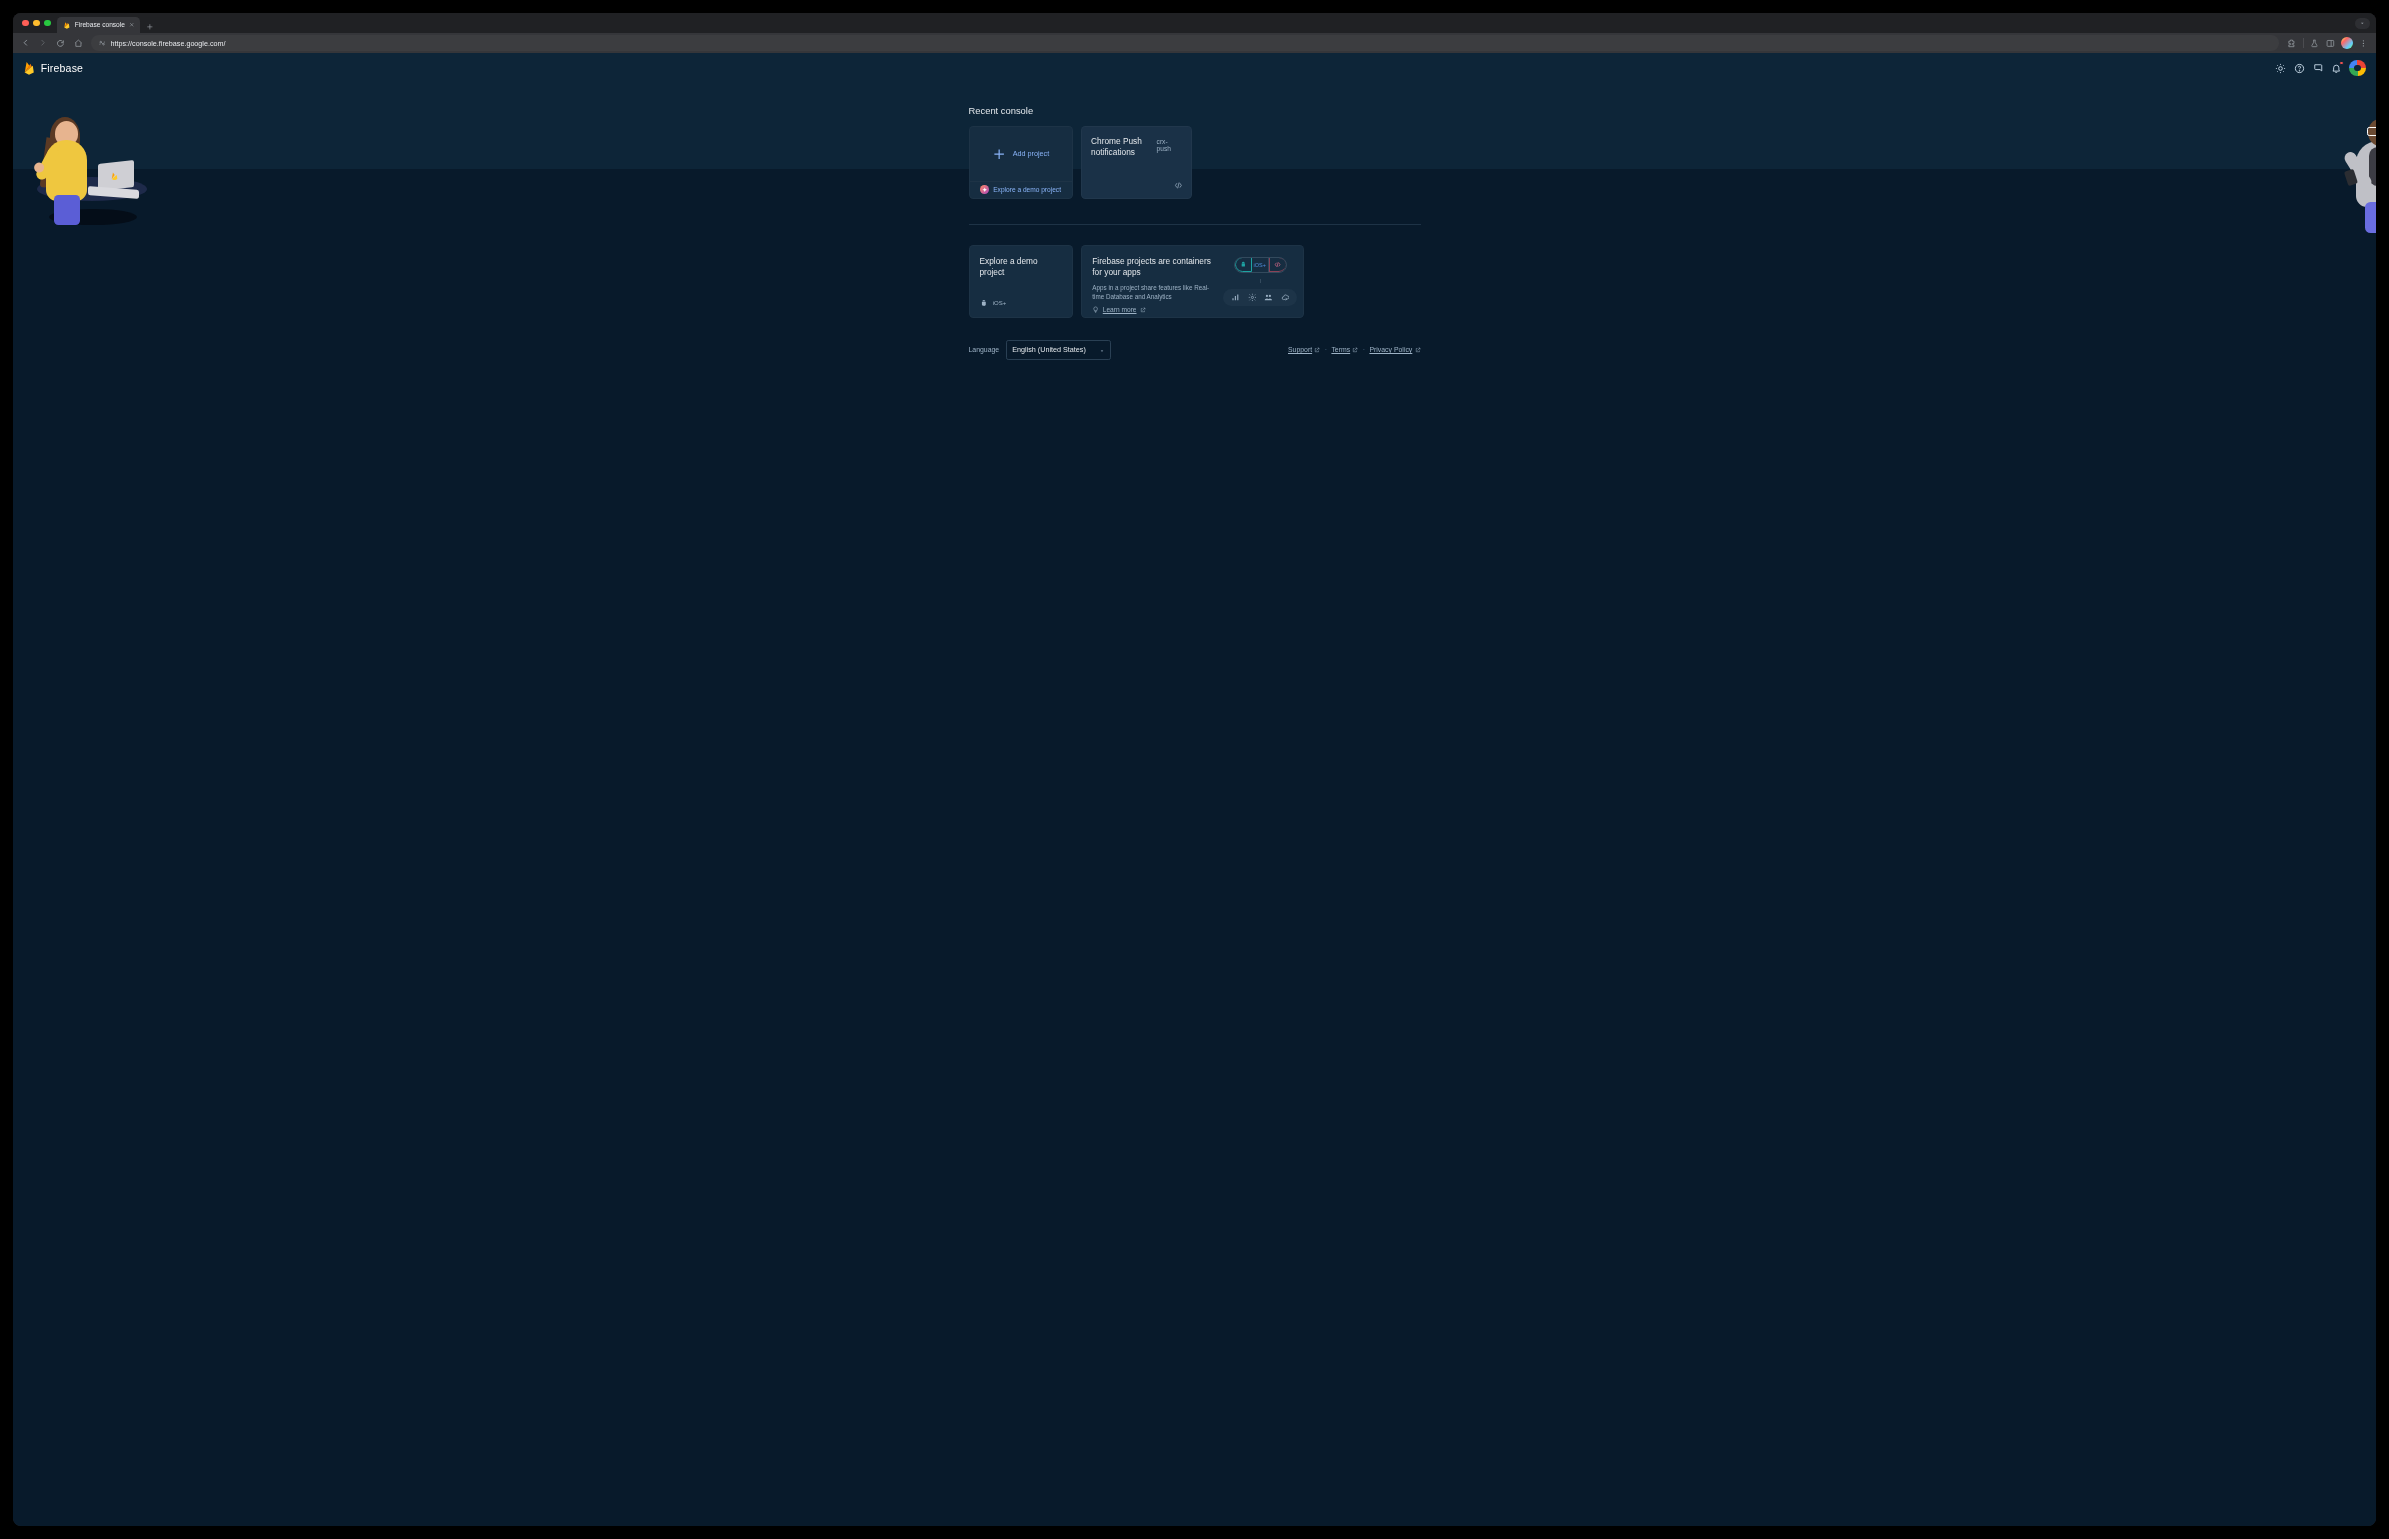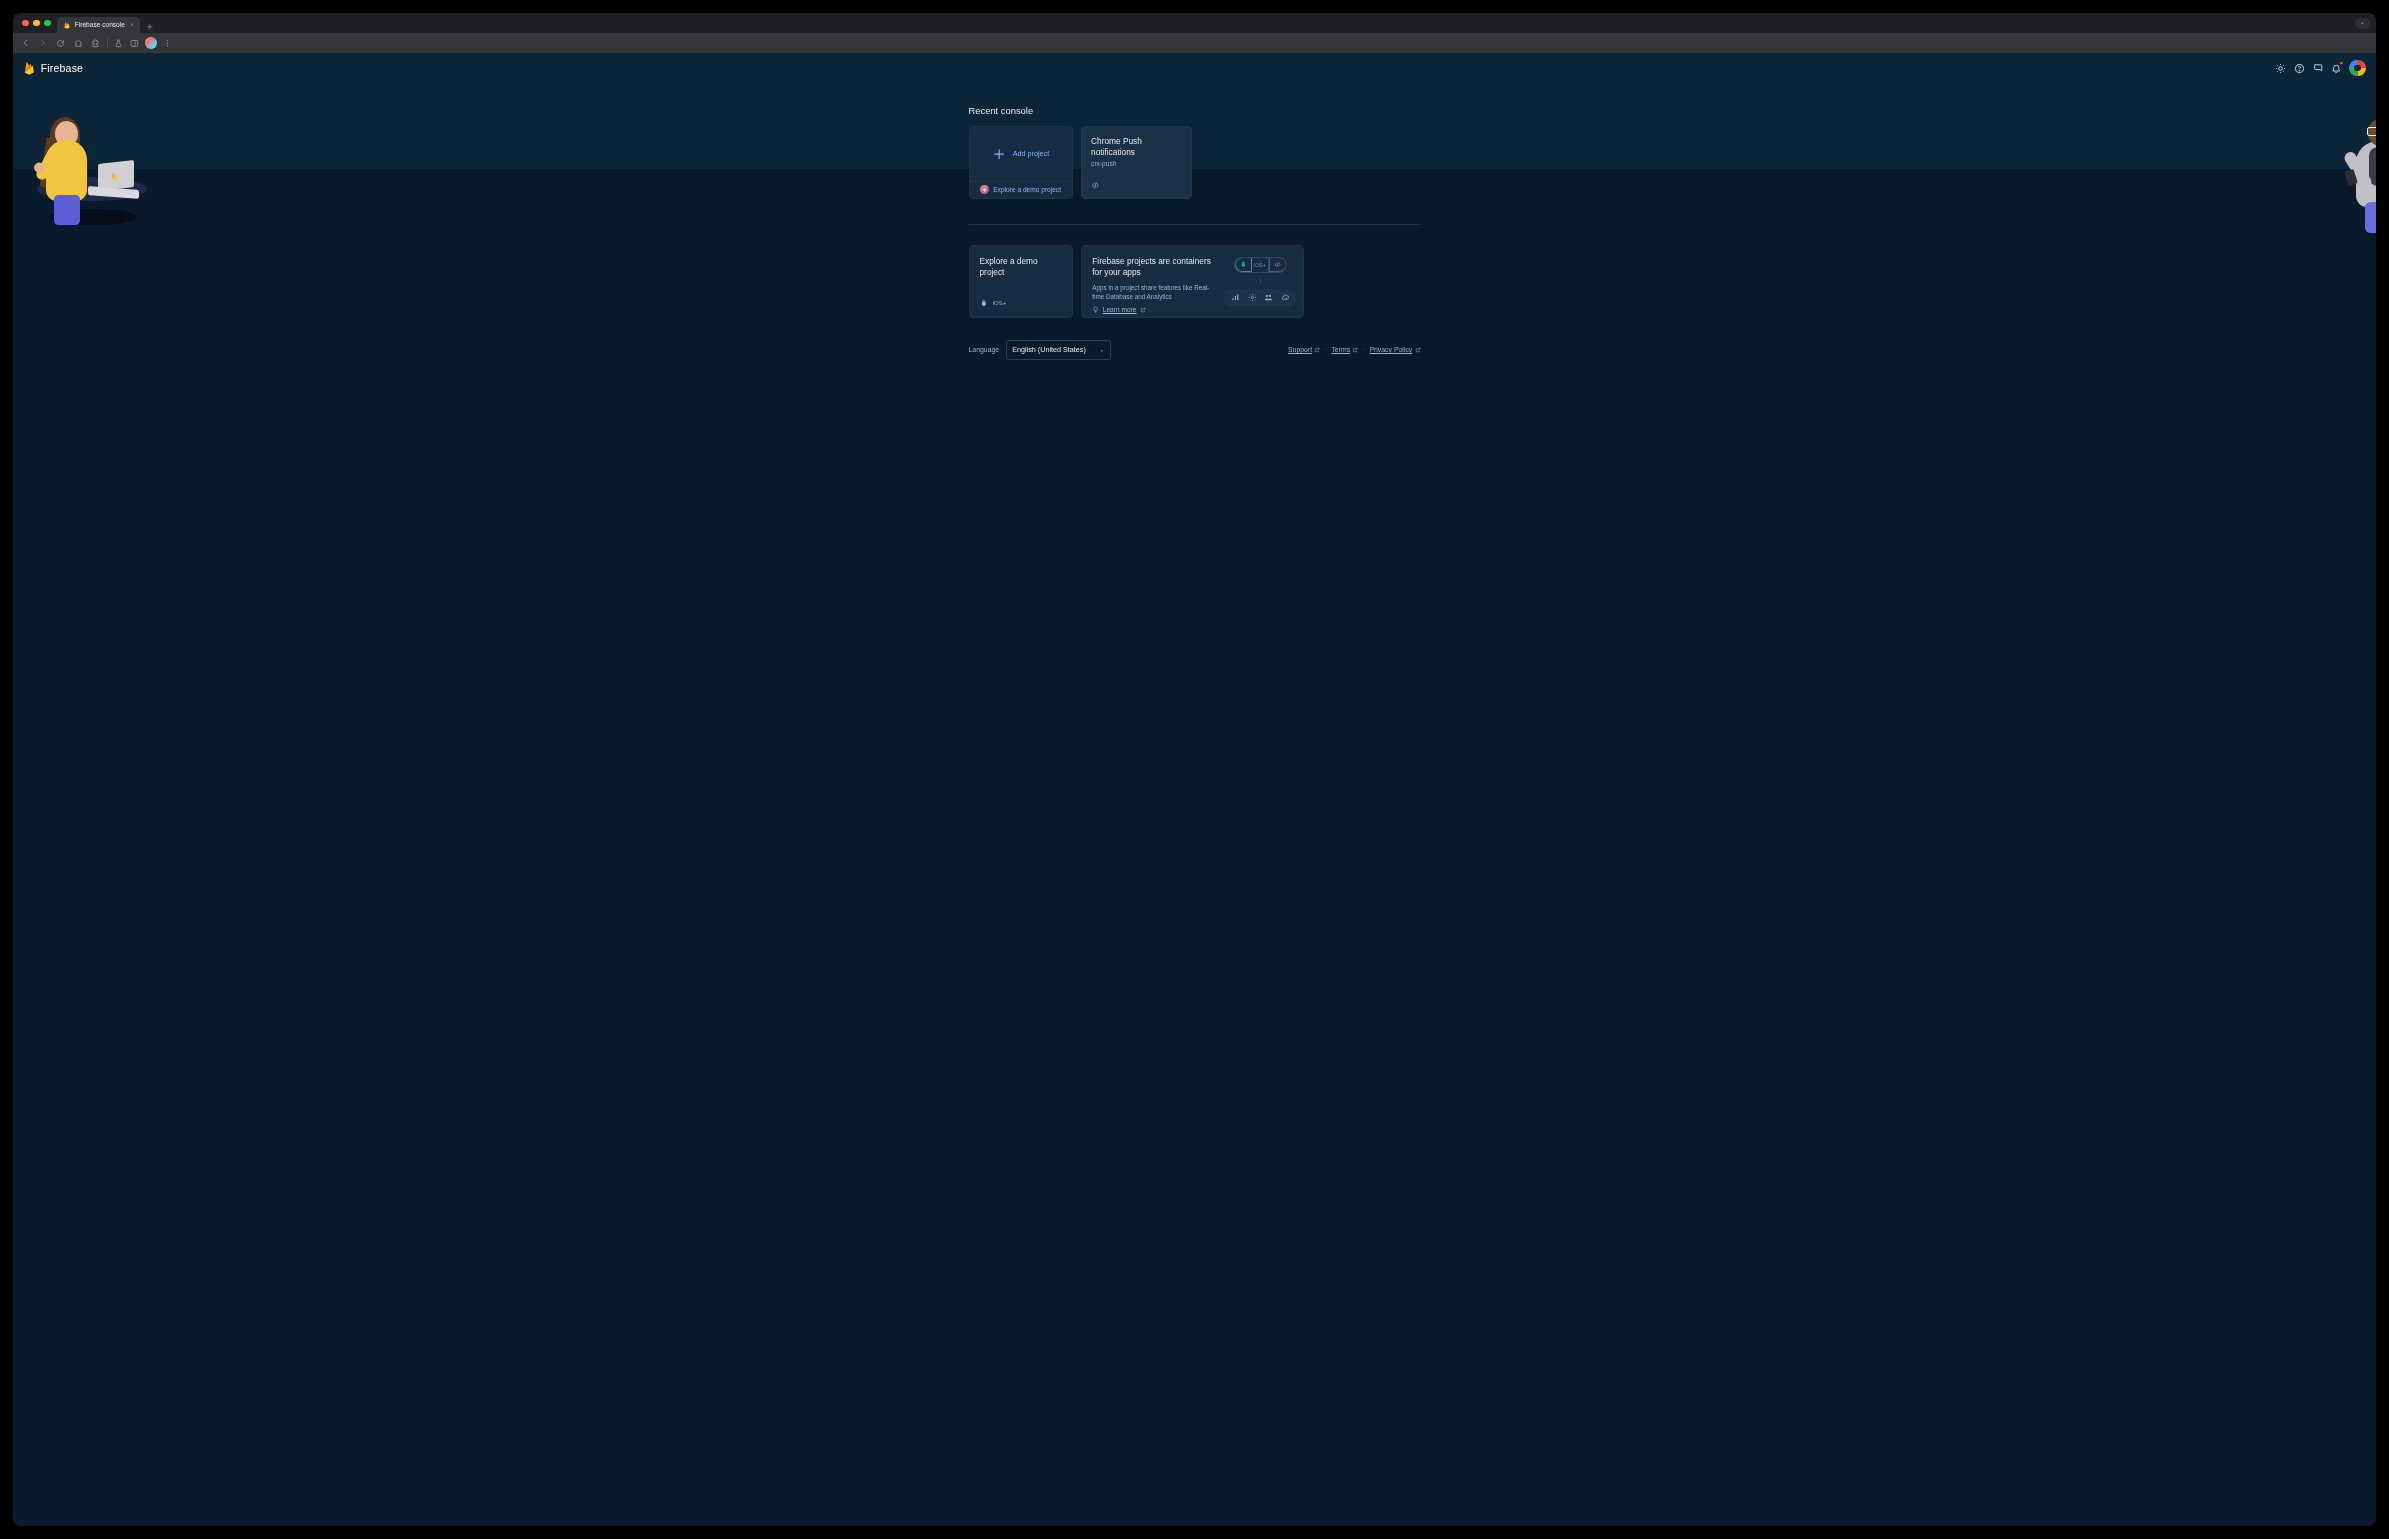--- a/index.html
+++ b/index.html
@@ -101,21 +101,21 @@
   .section-title{ color:var(--text-primary); font-size:9.4px; font-weight:400; margin-bottom:10px;}
   .row{ display:flex; gap:8.8px;}
   .card{ background:var(--card-bg); border-radius:4.4px; border:0.6px solid rgba(255,255,255,.03); position:relative; color:var(--text-primary);}
   .card.add{ width:104px; height:73px; display:flex; flex-direction:column;}
   .add-top{ flex:1; display:flex; flex-direction:row; align-items:center; justify-content:center; gap:6.6px; cursor:pointer;}
   .plus{ color:var(--accent); }
   .add-label{ color:var(--accent); font-size:7.2px;}
   .add-bottom{ height:17.6px; border-top:0.6px solid var(--divider); display:flex; align-items:center; justify-content:center; gap:4.4px; cursor:pointer; font-size:6.6px; color:var(--accent);}
   .compass{ width:8.8px; height:8.8px; background:linear-gradient(135deg,#ff8a65,#ab47bc); border-radius:50%; display:flex; align-items:center; justify-content:center;}
   .compass svg{ color:#fff;}
-  .card.project{ width:111px; height:73px; background:var(--card-bg-alt); padding:8.8px; cursor:pointer; display:flex; flex-direction:column;}
+  .card.project{ width:111px; height:73px; background:var(--card-bg-alt); padding:8.8px; cursor:pointer; display:flex; flex-direction:row;}
   .project .p-title{ font-size:8.3px; line-height:1.3;}
   .project .p-sub{ font-size:6.6px; color:var(--text-secondary); margin-top:2.2px;}
   .project .p-icons{ margin-top:auto; color:var(--text-secondary);}
   .hr{ height:0.6px; background:var(--divider); margin:25px 0 20px;}
   .card.wide{ width:104px; height:73px; padding:10px; display:flex; flex-direction:column;}
   .card.wide .w-title{ font-size:8.3px; line-height:1.35;}
   .card.wide .w-icons{ margin-top:auto; display:flex; gap:5.5px; color:var(--text-secondary); font-size:6.6px; align-items:center;}
   .card.info{ width:223px; height:73px; padding:10px; display:flex; gap:10px;}
   .info-left{ flex:1; display:flex; flex-direction:column;}
   .info-title{ font-size:8.3px; line-height:1.35;}
@@ -196,20 +196,31 @@
       <svg width="8.8" height="8.8" viewBox="0 0 24 24" fill="none" stroke="currentColor" stroke-width="2.2">
           <path d="M20 12a8 8 0 1 1-2.3-5.6M20 4v6h-6"></path>
         </svg>
     </div>
     <div class="icon-btn">
       <svg width="8.8" height="8.8" viewBox="0 0 24 24" fill="none" stroke="currentColor" stroke-width="2">
           <path d="M3 11 12 3l9 8"></path>
           <path d="M5 10v10h14V10"></path>
         </svg>
     </div>
+    <div class="addr">
+      <span class="secure">
+        <svg width="8.3" height="8.3" viewBox="0 0 24 24" fill="none" stroke="currentColor" stroke-width="2">
+            <circle cx="8" cy="9" r="2.3"></circle>
+            <circle cx="16" cy="15" r="2.3"></circle>
+            <path d="M10 10 14 14"></path>
+            <path d="M4 15h3M17 9h3"></path>
+          </svg>
+      </span>
+      <span>https://console.firebase.google.com/</span>
+    </div>
     <div class="right-icons">
       <div class="icon-btn">
         <svg width="8.8" height="8.8" viewBox="0 0 24 24" fill="none" stroke="currentColor" stroke-width="2">
             <path d="M9 3h6v3h4v6h-3a2 2 0 0 0 0 4h3v5H5v-5h3a2 2 0 0 0 0-4H5V6h4z"></path>
           </svg>
       </div>
       <div class="sep-pipe"></div>
       <div class="icon-btn">
         <svg width="8.8" height="8.8" viewBox="0 0 24 24" fill="none" stroke="currentColor" stroke-width="2">
             <path d="M9 3h6M10 3v6l-5 9a2 2 0 0 0 1.8 3h10.4A2 2 0 0 0 19 18l-5-9V3"></path>

